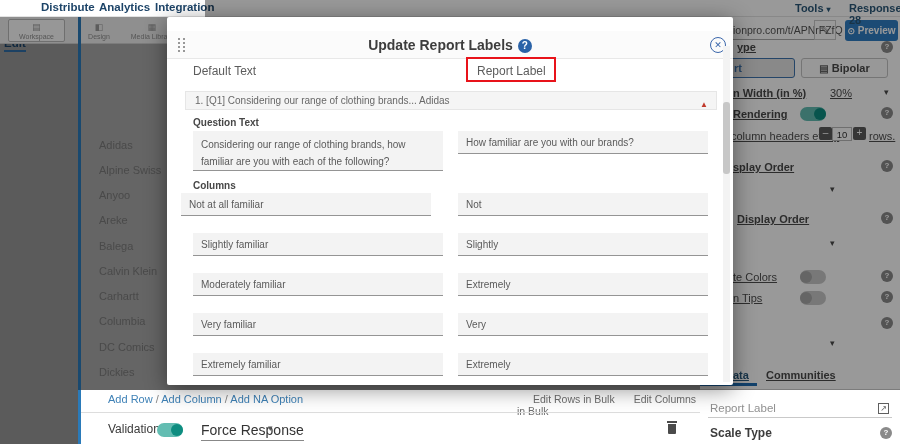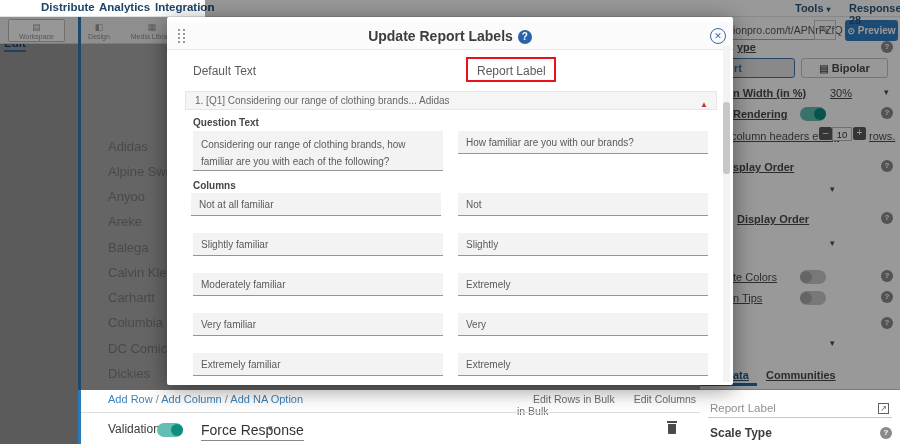--- a/index.html
+++ b/index.html
@@ -21,21 +21,21 @@
   .tool-tab .ticon { display:block; font-size:9px; line-height:10px; color:#9a9a9a; }
   .tool-tab .tlabel { display:block; font-size:7px; line-height:9px; white-space:nowrap; }
   #tab-workspace { left:8px; width:57px; border:1px solid #b9b9b9; background:#fcfcfc; border-radius:2px; padding-top:2px; }
   #tab-design { left:75px; width:48px; padding-top:3px; }
   #tab-media { left:128px; width:48px; padding-top:3px; }
 
   
   #sidebar { left:0; top:44px; width:81px; height:400px; background:#989898; z-index:0; }
   #blue-line { left:78px; top:17px; width:3px; height:427px; background:#2a7ab9; z-index:2; }
   #canvas { left:81px; top:44px; width:619px; height:346px; background:#a8a8a8; }
-  .brand { position:absolute; left:27px; font-size:13px; color:#7b7b7b; white-space:nowrap; }
+  .brand { position:absolute; left:18px; font-size:11px; color:#7b7b7b; white-space:nowrap; }
 
   
   #canvas-footer { left:81px; top:390px; width:619px; height:54px; background:#fff; z-index:1; }
   #add-links { position:absolute; left:27px; top:3px; font-size:11px; color:#888; }
   #add-links span.link { color:#3e81b6; }
   #bulk-links { position:absolute; left:436px; top:3px; font-size:10.5px; color:#6e6e6e; }
   #bulk-links span { margin-left:16px; }
   #footer-divider { position:absolute; left:0; top:22px; width:619px; height:1px; background:#ddd; }
   #validation-label { position:absolute; left:27px; top:32px; font-size:12px; color:#3a3a3a; }
   #force-response { position:absolute; left:120px; top:32px; font-size:14px; color:#333; border-bottom:1px solid #888; padding-bottom:2px; }
@@ -74,21 +74,21 @@
   #scale-type-label { position:absolute; left:10px; top:409px; font-size:12px; font-weight:bold; color:#3c3c3c; }
 
   
   .dim { background:rgba(0,0,0,0.40); z-index:50; }
   #dim-top { left:205px; top:0; width:695px; height:17px; }
   #dim-main { left:0; top:17px; width:900px; height:373px; }
   #dim-sidebar-bottom { left:0; top:390px; width:78px; height:54px; }
 
   
   #modal { left:167px; top:17px; width:566px; height:368px; background:#fff; border-radius:2px; box-shadow:0 4px 22px rgba(0,0,0,0.45); z-index:100; }
-  #modal-header { position:absolute; left:0; top:5px; width:100%; height:28px; background:#fbfbfb; border-bottom:1px solid #e8e8e8; }
+  #modal-header { position:absolute; left:0; top:14px; width:100%; height:28px; background:#fbfbfb; border-bottom:1px solid #e8e8e8; }
   #drag-handle { position:absolute; left:11px; top:7px; width:7px; height:14px; }
   #drag-handle i { position:absolute; width:2px; height:2px; background:#777; border-radius:50%;
     box-shadow:0 4px 0 #777, 0 8px 0 #777, 0 12px 0 #777, 5px 0 0 #777, 5px 4px 0 #777, 5px 8px 0 #777, 5px 12px 0 #777; }
   #modal-title-wrap { position:absolute; left:0; top:0; width:100%; height:28px; text-align:center; line-height:28px; }
   #modal-title { font-size:14px; font-weight:bold; color:#3d3d3d; }
   #modal-help { display:inline-block; width:14px; height:14px; border-radius:50%; background:#2b63a8; color:#fff; font-size:10px; font-weight:bold; line-height:14px; vertical-align:1px; margin-left:5px; }
   #modal-close { position:absolute; right:7px; top:6px; width:16px; height:16px; border:1.5px solid #3b67ab; border-radius:50%; color:#3b67ab; font-size:9px; text-align:center; line-height:14px; }
   .col-header { position:absolute; font-size:12px; color:#5c5c5c; }
   #hdr-default { left:26px; top:47px; }
   #hdr-report { left:310px; top:47px; }
@@ -253,21 +253,21 @@
     <span>1. [Q1] Considering our range of clothing brands... Adidas</span>
     <span id="accordion-caret">▲</span>
   </div>
 
   <span class="section-label" style="top:100px">Question Text</span>
   <div class="field tall" style="left:26px; top:114px">Considering our range of clothing brands, how familiar are you with each of the following?</div>
   <div class="field short" style="left:291px; top:114px">How familiar are you with our brands?</div>
 
   <span class="section-label" style="top:163px">Columns</span>
 
-  <div class="field short" style="left:24px;  top:176px">Not at all familiar</div>
+  <div class="field short" style="left:14px;  top:176px">Not at all familiar</div>
   <div class="field short" style="left:291px; top:176px">Not</div>
   <div class="field short" style="left:26px;  top:216px">Slightly familiar</div>
   <div class="field short" style="left:291px; top:216px">Slightly</div>
   <div class="field short" style="left:26px;  top:256px">Moderately familiar</div>
   <div class="field short" style="left:291px; top:256px">Extremely</div>
   <div class="field short" style="left:26px;  top:296px">Very familiar</div>
   <div class="field short" style="left:291px; top:296px">Very</div>
   <div class="field short" style="left:26px;  top:336px">Extremely familiar</div>
   <div class="field short" style="left:291px; top:336px">Extremely</div>
 

